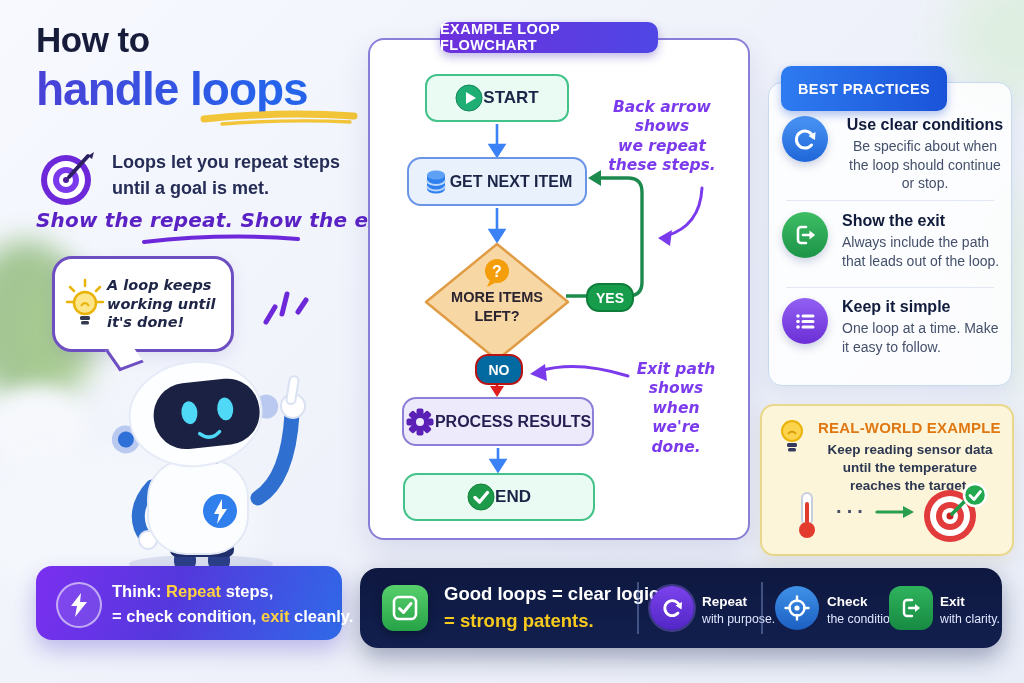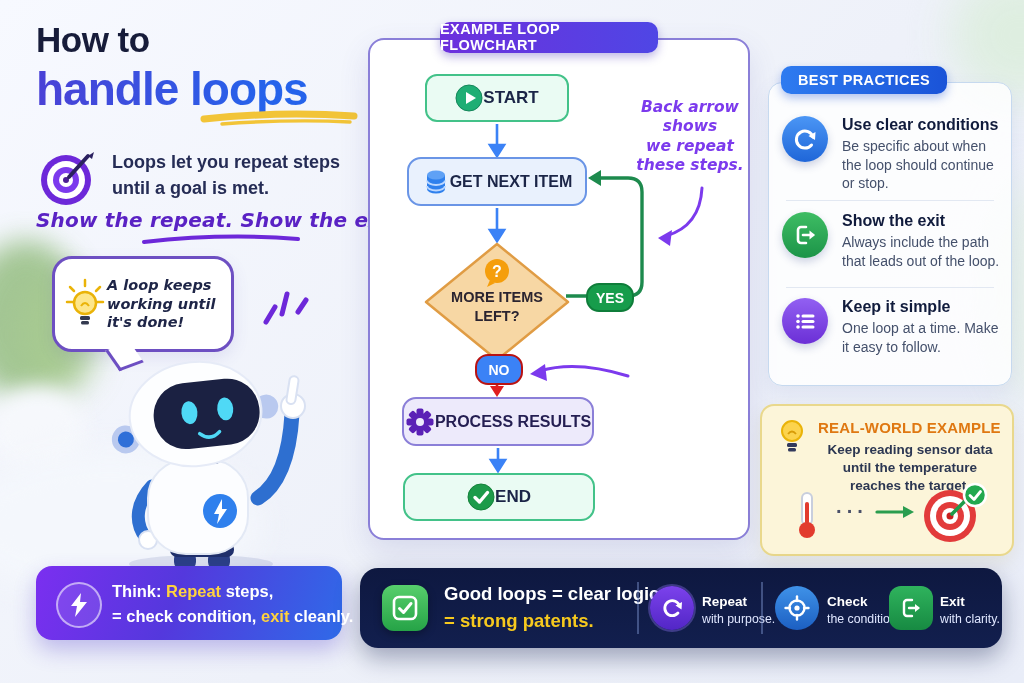--- a/index.html
+++ b/index.html
@@ -22,28 +22,28 @@
   .node{position:absolute;display:flex;align-items:center;justify-content:center;box-sizing:border-box;font-weight:800;color:#1b2547;z-index:3;}
   .n-start{left:55px;top:34px;width:144px;height:48px;background:#eafbf3;border:2px solid #43c289;border-radius:12px;font-size:17px;}
   .n-get{left:37px;top:117px;width:180px;height:49px;background:#e9f1fd;border:2px solid #6a95e6;border-radius:14px;font-size:16px;}
   .n-process{left:32px;top:357px;width:192px;height:49px;background:#edeafb;border:2px solid #8b7fd8;border-radius:14px;font-size:16px;color:#241e52;}
   .n-end{left:33px;top:433px;width:192px;height:48px;background:#eafbf3;border:2px solid #43c289;border-radius:14px;font-size:17px;}
   .diamond{position:absolute;left:54px;top:202px;width:146px;height:120px;z-index:2;}
   .d-text{position:absolute;left:54px;top:248px;width:146px;text-align:center;font-size:14.5px;font-weight:800;color:#2b2430;line-height:1.28;white-space:pre-line;z-index:3;}
   .d-qicon{position:absolute;left:112px;top:218px;z-index:3;}
   .tag{position:absolute;display:flex;align-items:center;justify-content:center;border-radius:13px;color:#fff;font-weight:800;z-index:4;}
   .t-yes{left:216px;top:243px;width:44px;height:25px;background:#179c4b;border:2px solid #0f7d3a;font-size:14px;}
-  .t-no{left:105px;top:314px;width:44px;height:27px;background:#3b82f6;border:2px solid #b91313;font-size:14px;}
+  .t-no{left:105px;top:314px;width:44px;height:27px;background:#0369a1;border:2px solid #b91313;font-size:14px;}
   .flow-lines{position:absolute;left:0;top:0;width:378px;height:498px;z-index:1;}
   .ann{position:absolute;text-align:center;color:#7c3aed;font-size:15.5px;line-height:1.25;white-space:pre-line;z-index:4;}
-  .ann1{left:264px;top:58px;width:112px;}
+  .ann1{left:236px;top:58px;width:112px;}
   .ann2{left:256px;top:320px;width:100px;}
   
   .bp{position:absolute;left:768px;top:82px;width:242px;height:302px;background:rgba(255,255,255,.82);border:1.5px solid #c6d9ef;border-radius:14px;box-shadow:0 8px 20px rgba(90,110,180,.10);}
-  .bp-badge{position:absolute;left:781px;top:66px;width:166px;height:28px;background:linear-gradient(90deg,#2e7bf0,#1a53d8);border-radius:10px;color:#fff;font-weight:800;font-size:14.5px;letter-spacing:.4px;display:flex;align-items:center;justify-content:center;box-shadow:0 4px 10px rgba(30,80,210,.35);z-index:5;}
+  .bp-badge{position:absolute;left:781px;top:66px;width:166px;height:45px;background:linear-gradient(90deg,#2e7bf0,#1a53d8);border-radius:10px;color:#fff;font-weight:800;font-size:14.5px;letter-spacing:.4px;display:flex;align-items:center;justify-content:center;box-shadow:0 4px 10px rgba(30,80,210,.35);z-index:5;}
   .bp-item{position:absolute;width:226px;display:flex;gap:14px;align-items:flex-start;}
   .bp-ic{flex:0 0 46px;width:46px;height:46px;border-radius:50%;display:flex;align-items:center;justify-content:center;box-shadow:0 4px 9px rgba(40,60,130,.22);}
   .bp-title{font-size:16px;font-weight:800;color:#101b3c;margin-bottom:3px;}
   .bp-desc{font-size:14px;color:#44506b;line-height:1.33;}
   .bp-div{position:absolute;left:786px;width:208px;height:1px;background:#e2e8f2;}
   
   .rw{position:absolute;left:760px;top:404px;width:250px;height:148px;background:#fcf5d9;border:2px solid #e9d88c;border-radius:14px;box-shadow:0 8px 18px rgba(160,140,60,.12);}
   .rw-title{position:absolute;left:818px;top:419px;font-size:15px;font-weight:800;color:#df7812;letter-spacing:.2px;}
   .rw-desc{position:absolute;left:818px;top:441px;width:184px;font-size:13.5px;font-weight:600;color:#2c3752;line-height:1.32;white-space:pre-line;text-align:center;}
   .rw-dots{position:absolute;left:836px;top:500px;font-size:20px;font-weight:800;color:#4a5068;letter-spacing:4px;}
@@ -241,31 +241,34 @@
           <circle cx="14" cy="14" r="13" fill="none" stroke="#14813a" stroke-width="1"></circle>
         <polyline points="8,14.5 12.5,19 20.5,9.5" stroke="#ffffff" stroke-width="3.4" fill="none" stroke-linecap="round" stroke-linejoin="round"></polyline>
       </svg>
       <span>END</span>
     </div>
 
     <div class="ann ann1 hand">Back arrow
 shows
 we repeat
 these steps.</div>
+    <div class="ann ann2 hand">Exit path
+shows when
+we're done.</div>
   </div>
   <div class="flow-badge">
       <span>EXAMPLE LOOP FLOWCHART</span>
     </div>
 
   <div class="bp"></div>
   <div class="bp-badge">
       <span>BEST PRACTICES</span>
     </div>
 
-  <div class="bp-item" style="left:782px;top:116px;">
+  <div class="bp-item" style="left:782px;top:116px;text-align:center;">
     <div class="bp-ic" style="background:linear-gradient(180deg,#4b96f5,#1f66d8);">
       <svg width="30" height="30" viewBox="0 0 30 30">
         <path d="M23,13 a8.5,8.5 0 1 0 -1.5,8" stroke="#ffffff" stroke-width="3" fill="none" stroke-linecap="round"></path>
         <polygon points="25.5,8 25,16 18.5,12" fill="#ffffff"></polygon>
       </svg>
     </div>
     <div>
       <div class="bp-title">Use clear conditions</div>
       <div class="bp-desc">Be specific about when the loop should continue or stop.</div>
     </div>

